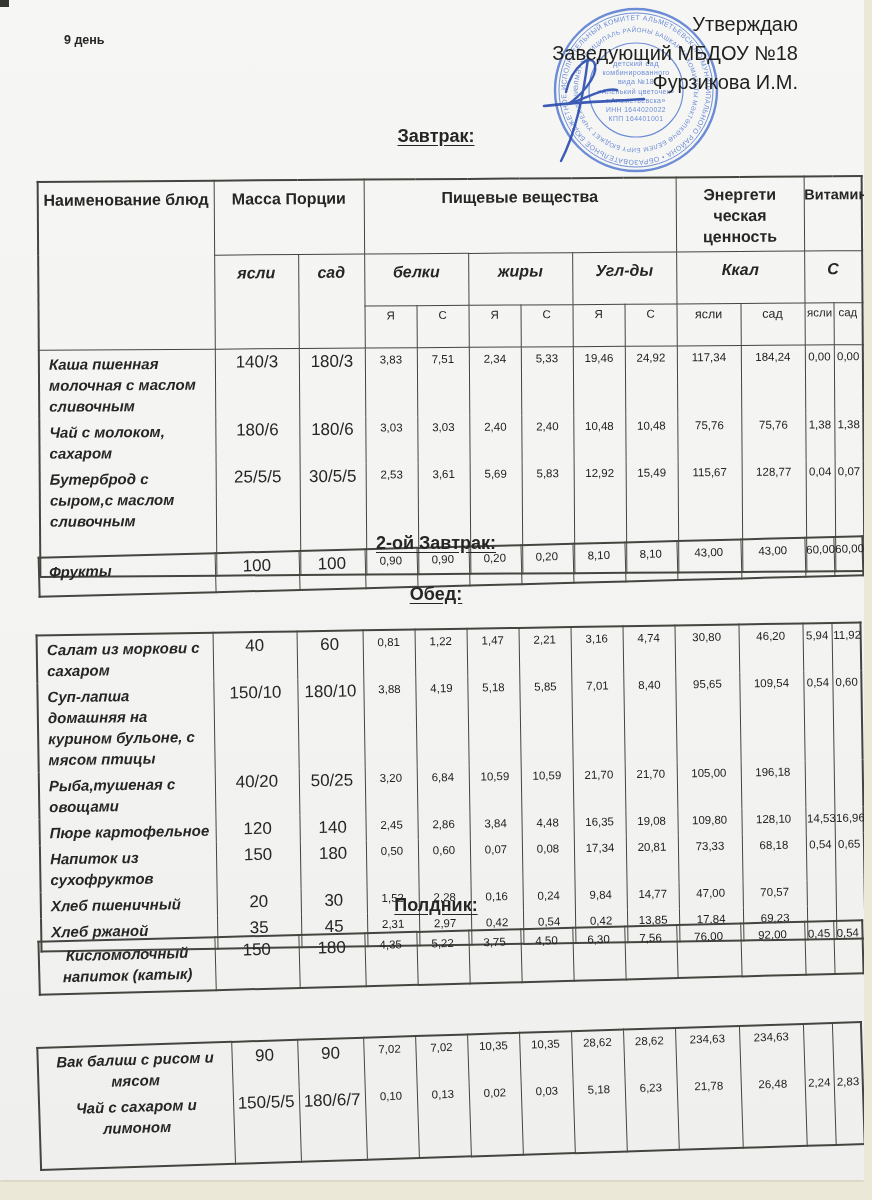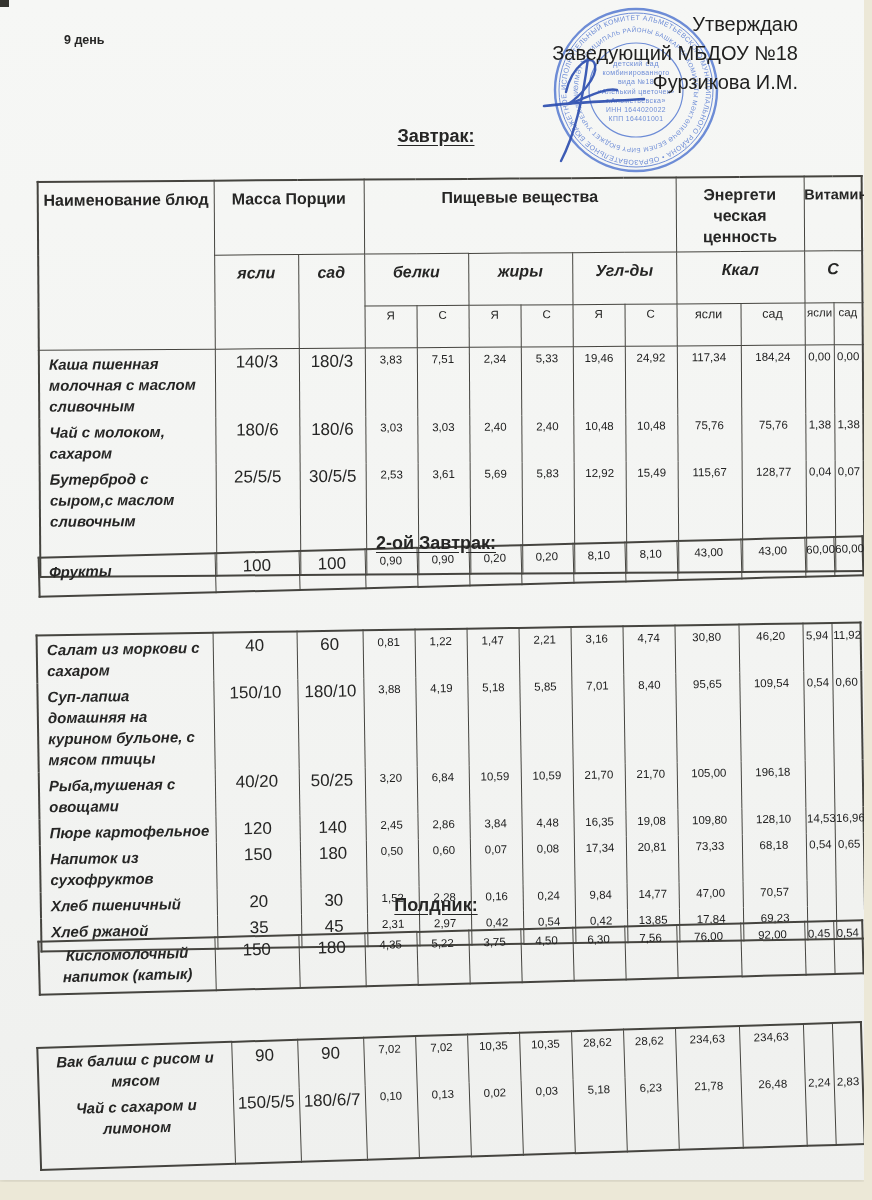--- a/index.html
+++ b/index.html
@@ -252,20 +252,21 @@
           <td class="num">8,10</td>
           <td class="num">8,10</td>
           <td class="num">43,00</td>
           <td class="num">43,00</td>
           <td class="num">60,00</td>
           <td class="num">60,00</td>
         </tr>
       </tbody>
   </table>
 
+  <div class="sec-head" id="head-obed">Обед:</div>
 
   <table id="obed-table">
     <colgroup>
       <col style="width:176px">
         <col style="width:84px">
         <col style="width:66px">
       <col style="width:52px">
         <col style="width:52px">
         <col style="width:52px">
       <col style="width:52px">

